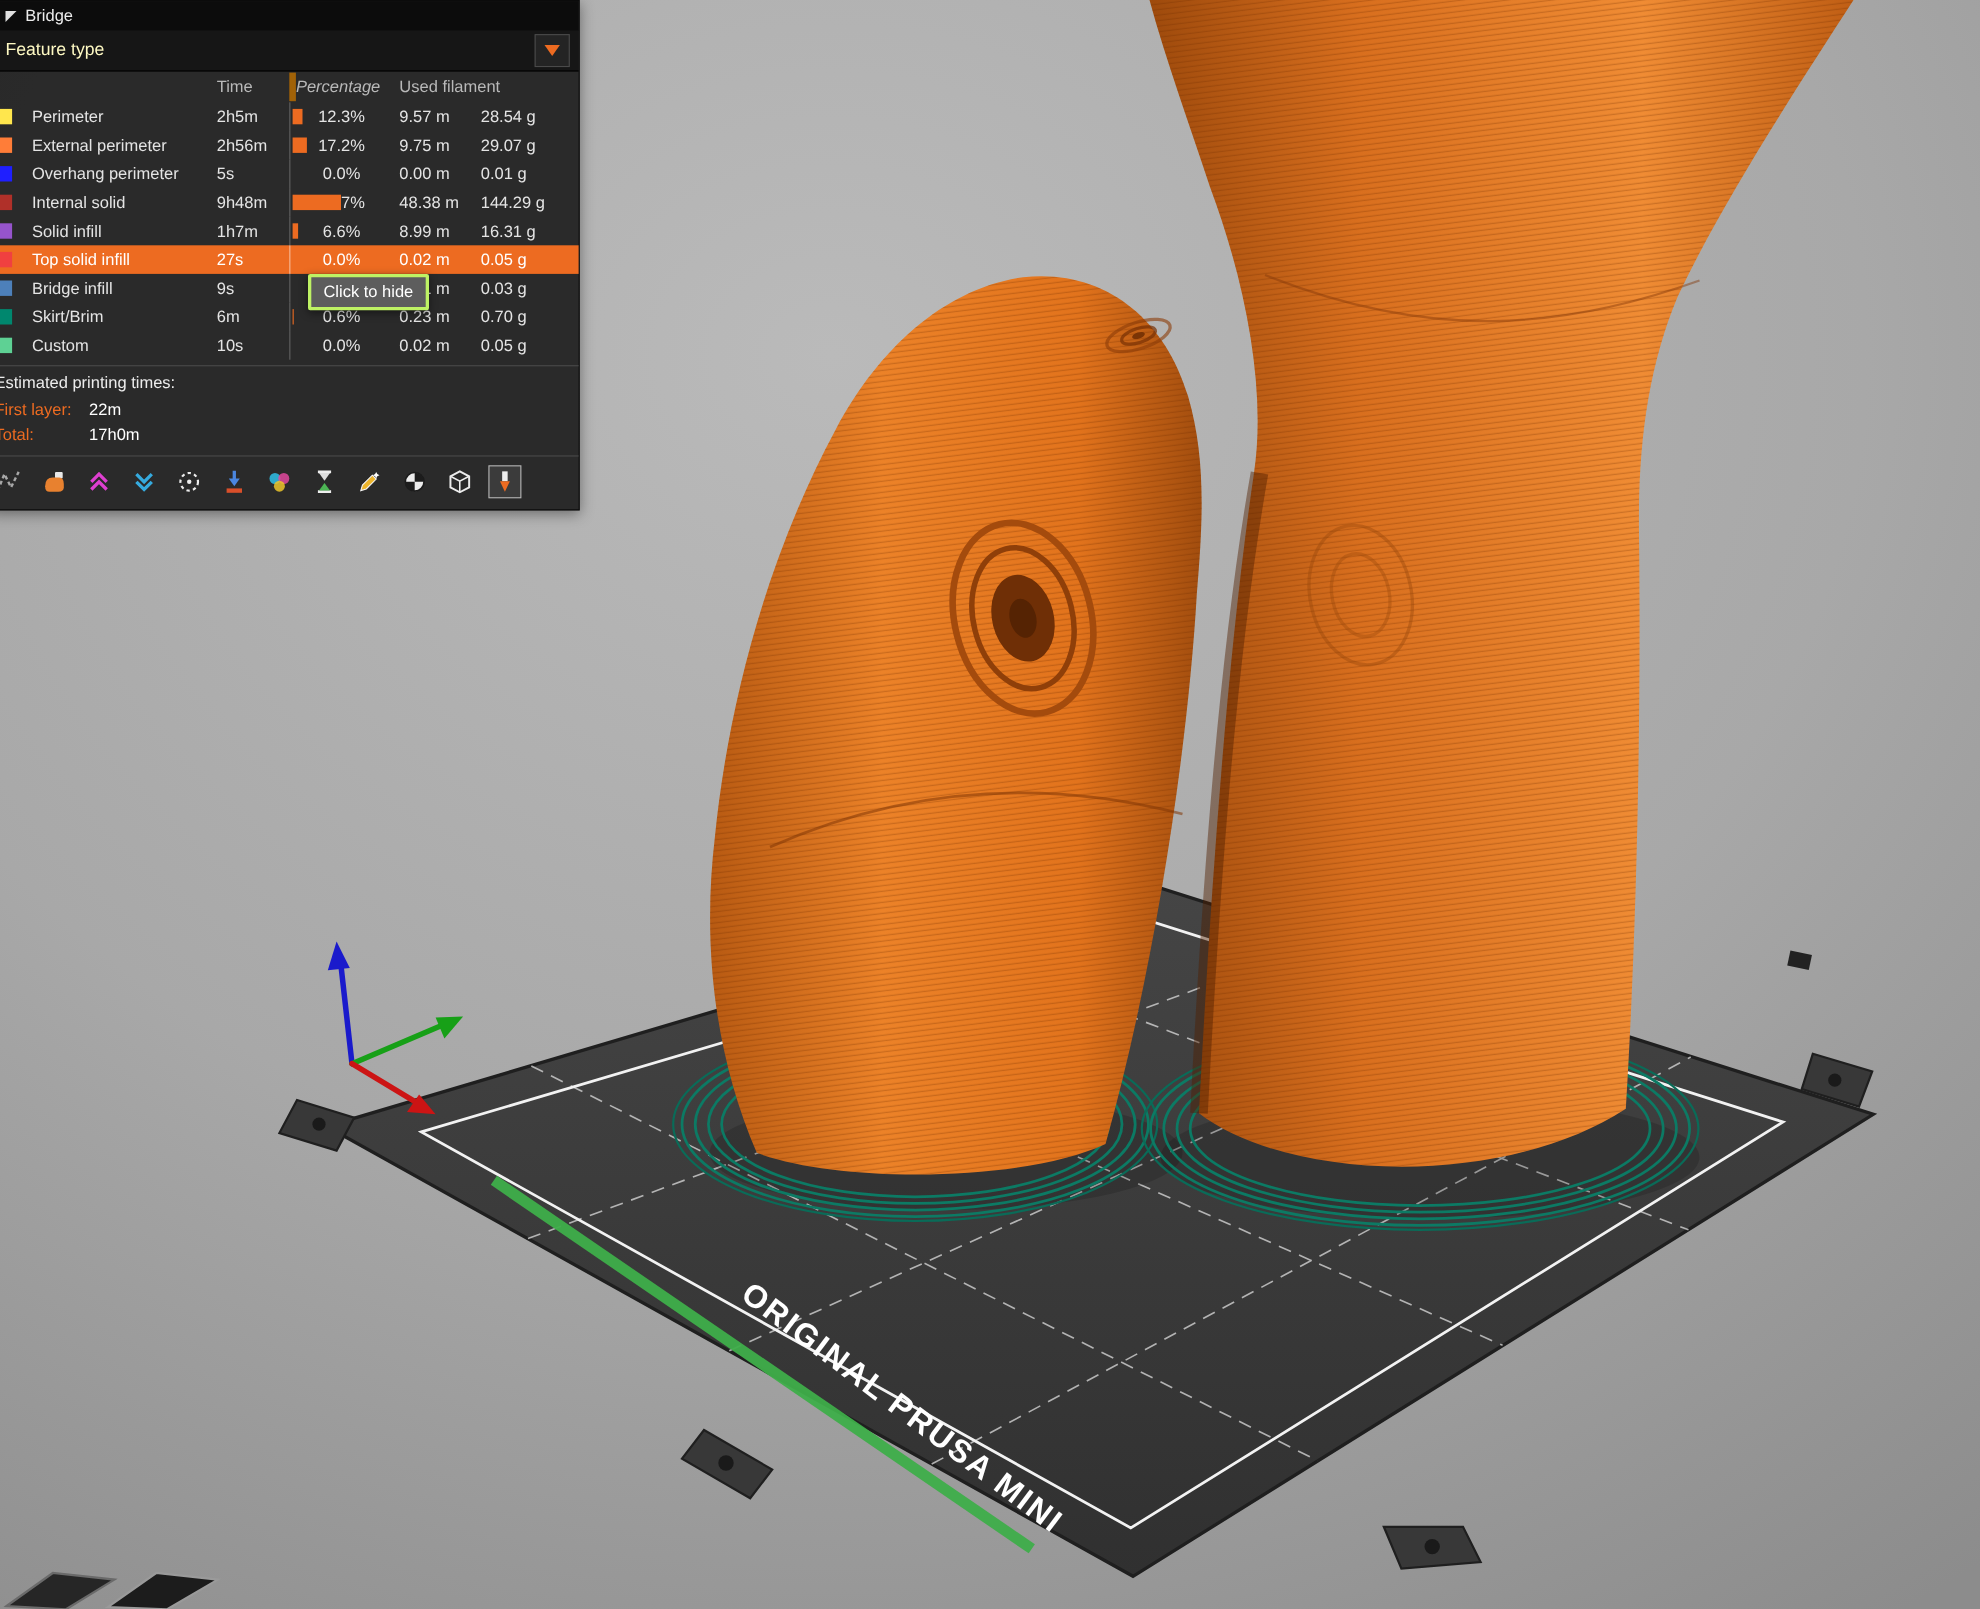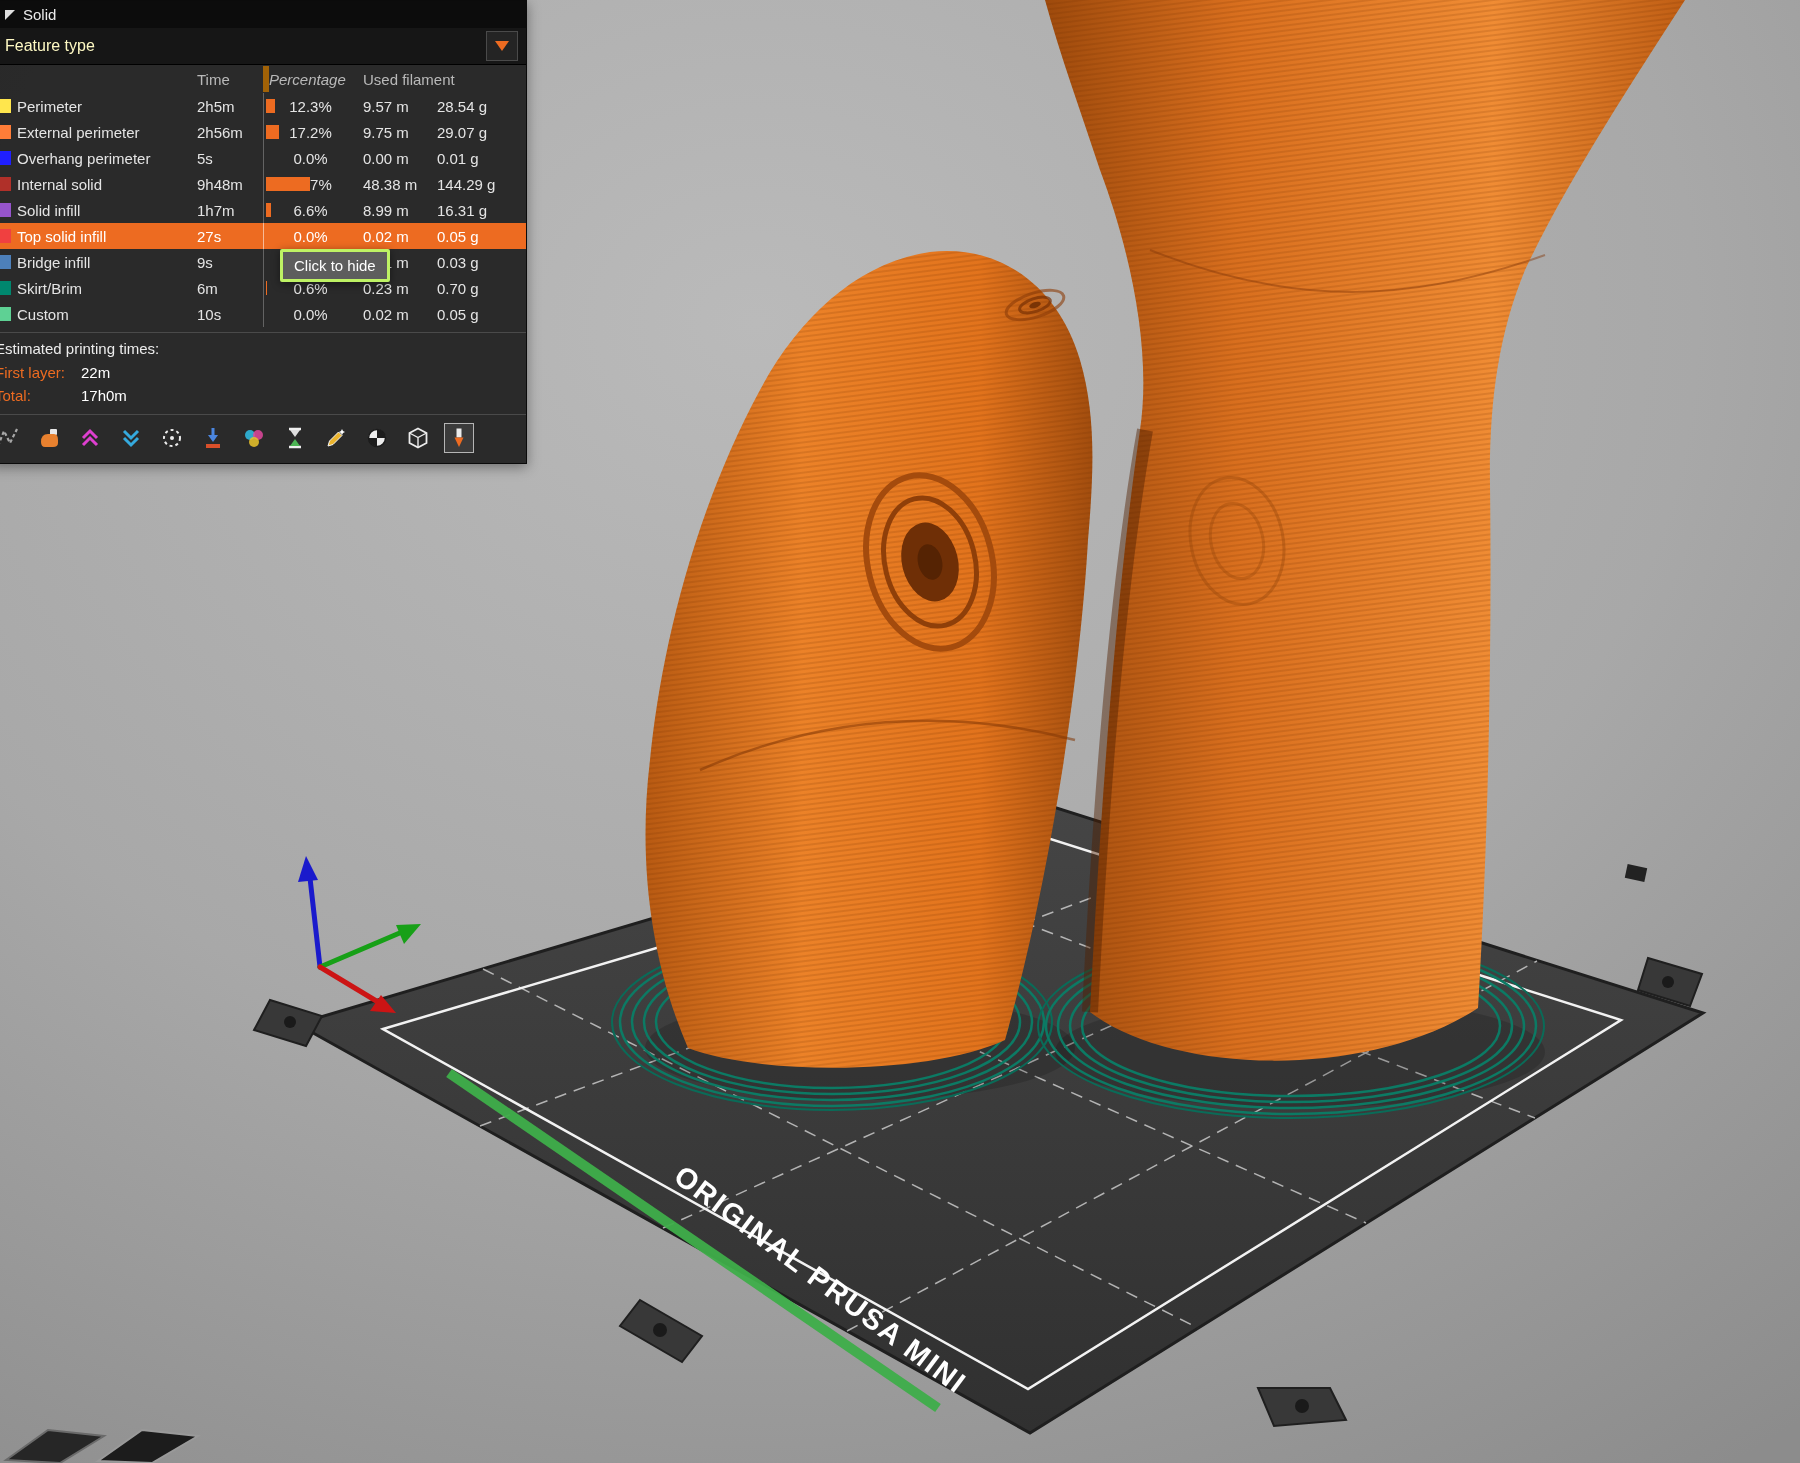--- a/index.html
+++ b/index.html
@@ -20,21 +20,21 @@
   .dd{width:30px;height:28px;background:#242424;border:1px solid #4a4a4a;display:flex;
       align-items:center;justify-content:center;cursor:pointer;}
   .dd-arrow{width:0;height:0;border-left:7px solid transparent;border-right:7px solid transparent;
             border-top:10px solid var(--accent,#ED6B21);}
   .grid{display:grid;grid-template-columns:16px 176px 62px 96px 70px 80px;column-gap:4px;
         align-items:center;padding:0 6px;}
   .hdr{height:28px;color:#b9b9b9;font-size:15px;}
   .hdr .span2{grid-column:span 2;}
   .lrow{height:26px;font-size:15px;}
   .sw{width:14px;height:14px;display:inline-block;}
-  .nm{white-space:nowrap;overflow:hidden;}
+  .nm{white-space:nowrap;overflow:hidden;margin-left:12px;}
   .pc{position:relative;height:26px;border-left:1px solid #636363;display:flex;
       align-items:center;justify-content:center;padding-right:2px;}
   .bar{position:absolute;left:2px;top:6px;height:14px;background:var(--accent,#ED6B21);}
   .lrow.selected{background:var(--accent,#ED6B21);color:#fff;}
   .lrow.selected .pc{border-left-color:#ffffff88;}
   .sect{border-top:1px solid #4a4a4a;margin-top:5px;padding:7px 8px 4px 4px;font-size:15px;color:#ececec;}
   .trow{display:flex;padding:3px 8px 3px 4px;font-size:15px;}
   .tlabel{color:var(--accent,#ED6B21);width:86px;}
   .tval{color:#fff;}
   .icons{border-top:1px solid #4a4a4a;margin-top:7px;display:flex;align-items:center;
@@ -200,21 +200,21 @@
 
     <g>
       <polygon points="6,1460 48,1430 104,1436 60,1463" fill="#262626" stroke="#6a6a6a" stroke-width="2"></polygon>
       <polygon points="98,1461 142,1430 198,1436 152,1463" fill="#1c1c1c" stroke="#9a9a9a" stroke-width="2"></polygon>
     </g>
   </svg>
 
   <div class="legend">
     <div class="titlebar">
       <span class="tri"></span>
-      <span class="title">Solid</span>
+      <span class="title">Bridge</span>
     </div>
 
     <div class="combo">
       <span class="combo-label">Feature type</span>
       <span class="dd">
         <span class="dd-arrow"></span>
       </span>
     </div>
 
     <div class="grid hdr">

